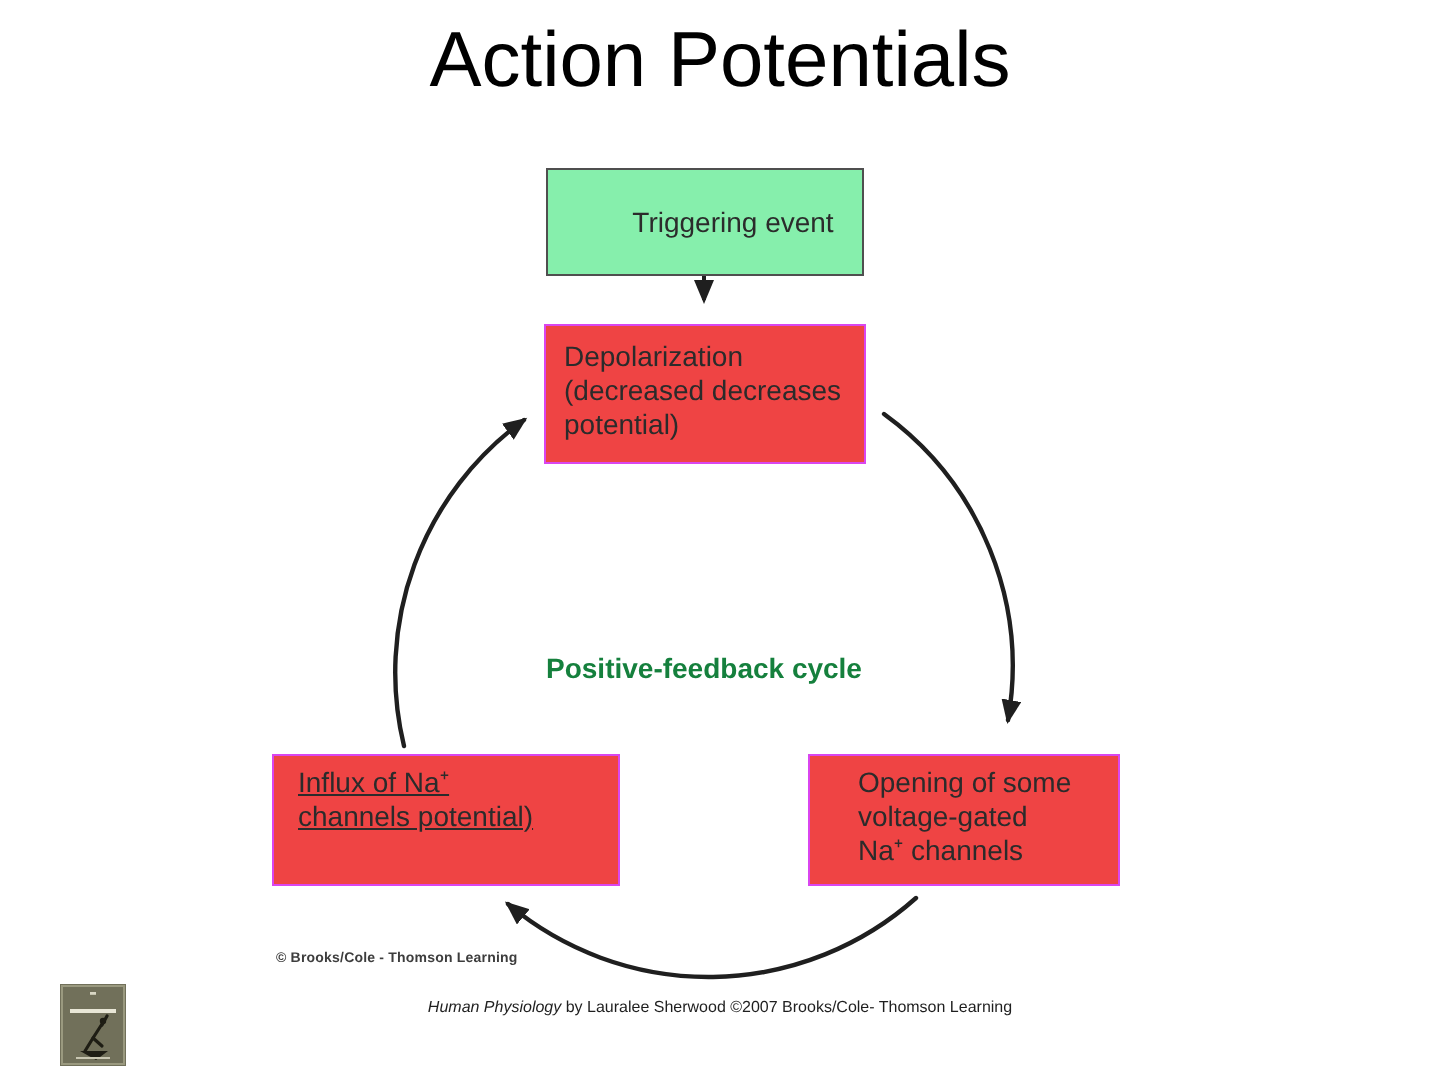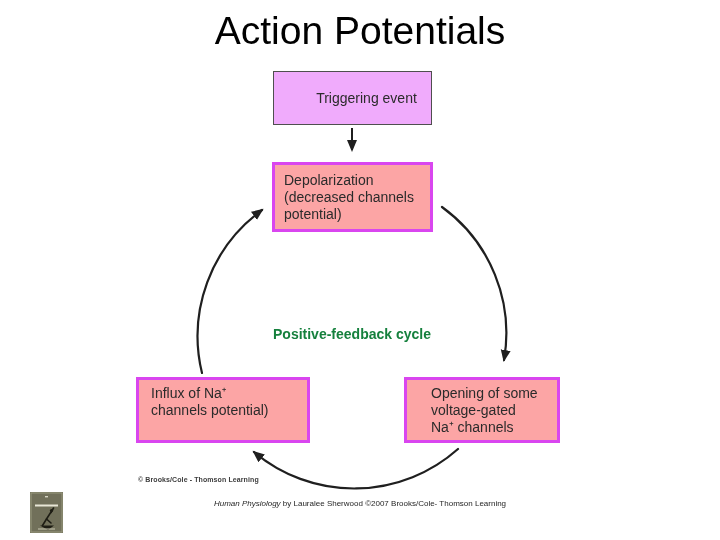--- a/index.html
+++ b/index.html
@@ -4,26 +4,26 @@
 <style>
   html,body{margin:0;padding:0;}
   body{width:720px;height:540px;background:#ffffff;font-family:"Liberation Sans",sans-serif;}
   .slide{position:relative;width:720px;height:540px;background:#ffffff;overflow:hidden;}
 
   .title{position:absolute;left:0;top:7px;width:720px;text-align:center;
          font-size:39px;line-height:48px;color:#000000;}
 
   .box{position:absolute;box-sizing:border-box;color:#2b2b2b;
        font-size:14px;line-height:17px;}
-  .box-green{left:273px;top:71px;width:159px;height:54px;
-             background:#f0abfc;border:1px solid #4f4f4f;
+  .box-green{left:273px;top:84px;width:159px;height:54px;
+             background:#86efac;border:1px solid #4f4f4f;
              display:flex;align-items:center;justify-content:center;padding-left:28px;}
-  .box-yellow{background:#fca5a5;border:3px solid #d946ef;}
+  .box-yellow{background:#ef4444;border:1px solid #d946ef;}
   .box-depol{left:272px;top:162px;width:161px;height:70px;padding:7px 4px 0 9px;}
-  .box-influx{left:136px;top:377px;width:174px;height:66px;padding:5px 2px 0 12px;}
+  .box-influx{left:136px;top:377px;width:174px;height:66px;padding:5px 2px 0 12px;text-decoration:underline;}
   .box-opening{left:404px;top:377px;width:156px;height:66px;padding:5px 18px 0 24px;}
 
   .cycle-label{position:absolute;left:252px;top:326px;width:200px;text-align:center;
                font-weight:bold;font-size:14px;color:#15803d;}
 
   .copyright{position:absolute;left:138px;top:476px;font-size:7px;font-weight:bold;
              color:#3d3d3d;letter-spacing:0.1px;}
 
   .footer{position:absolute;left:0;top:499px;width:720px;text-align:center;
           font-size:8px;line-height:9.5px;color:#1f1f1f;}
@@ -51,21 +51,21 @@
     <path d="M458,449 A156,156 0 0 1 254,452" fill="none" stroke="#1f1f1f" stroke-width="2.2" stroke-linecap="round" marker-end="url(#ah)"></path>
     <path d="M202,373 A156,156 0 0 1 262,210" fill="none" stroke="#1f1f1f" stroke-width="2.2" stroke-linecap="round" marker-end="url(#ah)"></path>
   </svg>
 
   <div class="box box-green">
     <span>Triggering event</span>
   </div>
 
   <div class="box box-yellow box-depol">
     <div>Depolarization</div>
-    <div>(decreased channels</div>
+    <div>(decreased decreases</div>
     <div>potential)</div>
   </div>
 
   <div class="cycle-label">Positive-feedback cycle</div>
 
   <div class="box box-yellow box-influx">
     <div>Influx of Na⁺</div>
     <div>channels potential)</div>
   </div>
 

